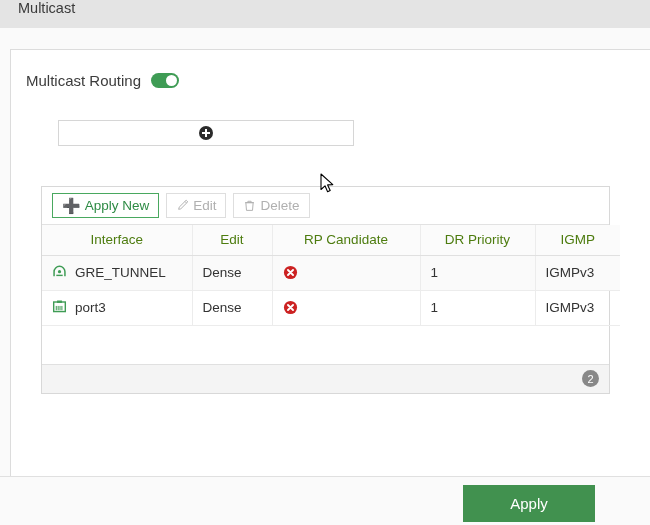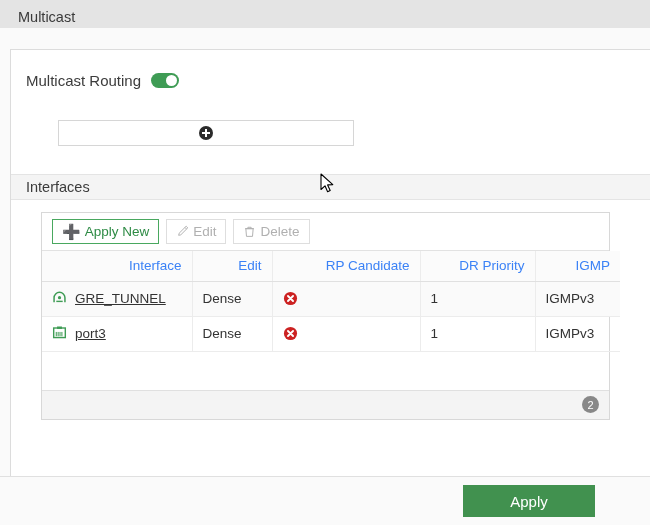--- a/index.html
+++ b/index.html
@@ -16,21 +16,21 @@
     overflow: hidden;
     position: relative;
   }
 
   
   .titlebar {
     height: 34px;
     background: #e4e4e4;
     border-bottom: 1px solid #d4d4d4;
     display: flex;
-    align-items: center;
+    align-items: flex-start;
     box-sizing: border-box;
   }
   .titlebar-text {
     padding-left: 18px;
     font-size: 14.5px;
     color: #3a3a3a;
   }
 
   
   .page {
@@ -192,41 +192,41 @@
 
   
   table.iface {
     width: 100%;
     border-collapse: collapse;
     font-size: 13.5px;
     table-layout: fixed;
   }
   table.iface th {
     font-weight: normal;
-    color: #3b82f6;
-    text-align: right;
+    color: #4d7c0f;
+    text-align: center;
     height: 30px;
     background: #fbfbfb;
     border-bottom: 1px solid #e0e0e0;
     border-right: 1px solid #ececec;
     padding: 0 10px;
     box-sizing: border-box;
   }
   table.iface th:last-child,
   table.iface td:last-child { border-right: none; }
   table.iface td {
     height: 35px;
     border-bottom: 1px solid #ececec;
     border-right: 1px solid #ececec;
     padding: 0 10px;
     color: #333333;
     box-sizing: border-box;
   }
   table.iface tr.row-alt td { background: #fafafa; }
-  .cell-iface { display: flex; align-items: center; text-decoration: underline; }
+  .cell-iface { display: flex; align-items: center; }
   .cell-iface .name { margin-left: 8px; }
 
   
   .filler {
     height: 38px;
     background: #ffffff;
     border-bottom: 1px solid #e0e0e0;
   }
 
   
@@ -259,21 +259,21 @@
     bottom: 0;
     height: 48px;
     background: #fafafa;
     border-top: 1px solid #e0e0e0;
   }
   .apply-btn {
     position: absolute;
     right: 55px;
     top: 8px;
     width: 132px;
-    height: 32px;
+    height: 37px;
     background: #41914f;
     color: #ffffff;
     font-size: 15px;
     display: flex;
     align-items: center;
     justify-content: center;
     cursor: pointer;
     border: none;
     font-family: "Liberation Sans", sans-serif;
   }
@@ -309,23 +309,20 @@
         <span class="knob"></span>
       </span>
     </div>
 
     <div class="rp-area">
       <div class="rp-box">
         <span class="plus-circle"></span>
       </div>
     </div>
 
-    <div class="section-head">
-      <span>Interfaces</span>
-    </div>
 
     <div class="table-wrap">
 
       <div class="toolbar">
         <div class="btn create">
           <span class="ic">
               <span class="plus-glyph">➕</span>
             </span>
           <span>Apply New</span>
         </div>

